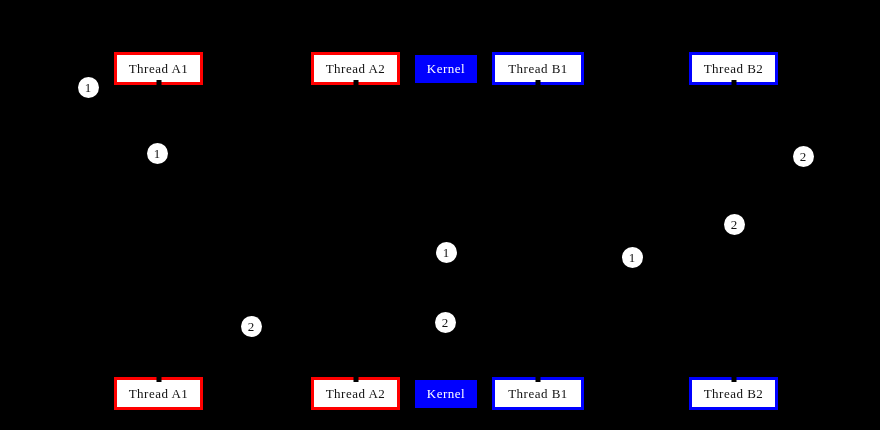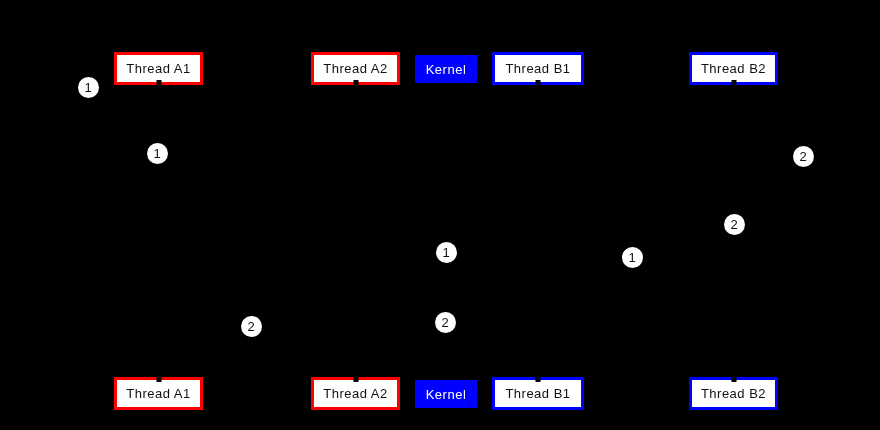--- a/index.html
+++ b/index.html
@@ -6,21 +6,21 @@
     margin: 0;
     padding: 0;
     background: #000000;
   }
   .stage {
     position: relative;
     width: 880px;
     height: 430px;
     background: #000000;
     overflow: hidden;
-    font-family: Liberation Sans, sans-serif;
+    font-family: Liberation Serif, serif;
   }
   .thread-box {
     position: absolute;
     box-sizing: border-box;
     border: 3px solid #ff0000;
     background: #ffffff;
     color: #111111;
     display: flex;
     align-items: center;
     justify-content: center;

